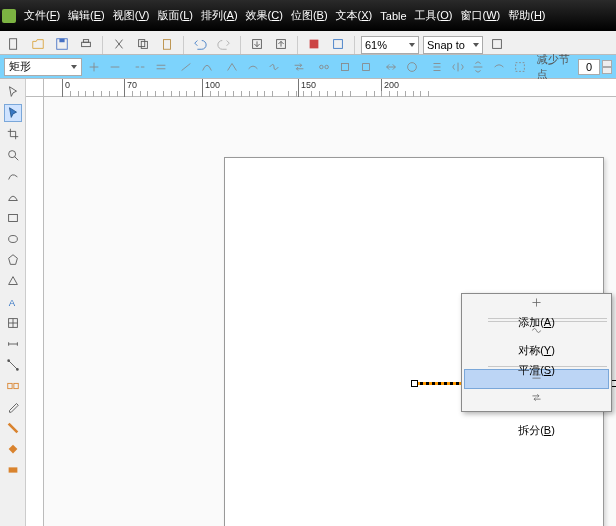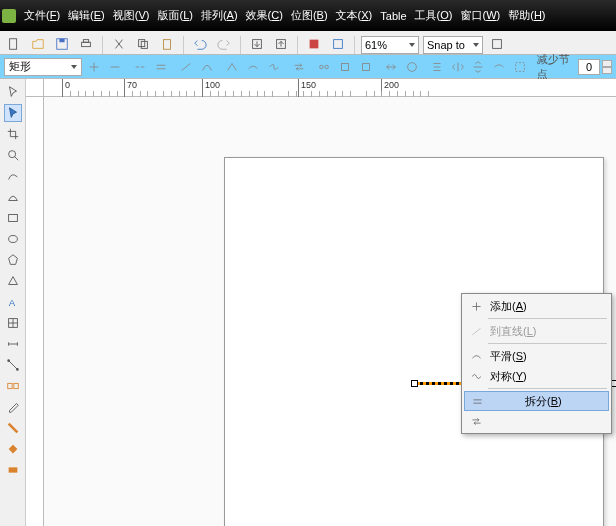--- a/index.html
+++ b/index.html
@@ -34,21 +34,21 @@
 .ruler-h .tick { position: absolute; top: 0; height: 18px; border-left: 1px solid #777; }
 .ruler-h .tick span { position: absolute; top: 1px; left: 2px; font-size: 9px; color: #333; }
 .ruler-v { position: absolute; left: 0; top: 18px; width: 18px; bottom: 0; background: #fff; border-right: 1px solid #bbb; }
 .canvas-area { position: absolute; left: 18px; top: 18px; right: 0; bottom: 0; background: #fafafa; }
 .page { position: absolute; left: 180px; top: 60px; width: 380px; height: 450px; background: #fff; border: 1px solid #999; box-shadow: 2px 2px 4px rgba(0,0,0,0.15); }
 .sel-line { position: absolute; left: 370px; top: 285px; width: 200px; height: 3px; background: repeating-linear-gradient(90deg,#000 0,#000 3px,#f90 3px,#f90 6px); }
 .sel-line::before, .sel-line::after { content: ""; position: absolute; width: 5px; height: 5px; background: #fff; border: 1px solid #000; top: -2px; }
 .sel-line::before { left: -3px; }
 .sel-line::after { right: -3px; }
 .ctxmenu { position: absolute; left: 461px; top: 293px; width: 151px; background: #f4f4f4; border: 1px solid #8a8a8a; box-shadow: 2px 2px 5px rgba(0,0,0,0.3); padding: 2px; }
-.ctxmenu .row { display: flex; align-items: center; height: 20px; padding: 0 4px; gap: 6px; }
+.ctxmenu .row { display: flex; align-items: center; height: 20px; padding: 0 4px; gap: 6px; flex-direction: column; }
 .ctxmenu .row .ic { width: 16px; height: 16px; display: flex; align-items: center; justify-content: center; color: #666; }
 .ctxmenu .row .ic svg { width: 13px; height: 13px; }
 .ctxmenu .row .lbl { flex: 1; color: #000; }
 .ctxmenu .row.dis .lbl { color: #9a9a9a; }
 .ctxmenu .row.dis .ic { color: #bbb; }
 .ctxmenu .row.hl { background: #bcd5f5; border: 1px solid #7aa7d9; height: 20px; margin: 0; gap: 40px; }
 .ctxmenu .msep { height: 1px; background: #c8c8c8; margin: 2px 2px 2px 24px; }
 </style>
 </head>
 <body>
@@ -463,44 +463,36 @@
 <div class="ctxmenu" id="ctxmenu">
     <div class="row">
       <div class="ic">
         <svg viewBox="0 0 16 16">
           <path d="M3 8h10M8 3v10" stroke="currentColor"></path>
         </svg>
       </div>
       <span class="lbl">添加(<u>A</u>)</span>
     </div>
     <div class="msep"></div>
-    <div class="row dis">
-      <div class="ic">
-        <svg viewBox="0 0 16 16">
-          <path d="M3 12L13 4" stroke="currentColor"></path>
-        </svg>
-      </div>
-      <span class="lbl">到直线(<u>L</u>)</span>
-    </div>
     <div class="msep"></div>
     <div class="row">
       <div class="ic">
         <svg viewBox="0 0 16 16">
-          <path d="M3 10q5-6 10 0" fill="none" stroke="currentColor"></path>
-        </svg>
-      </div>
-      <span class="lbl">平滑(<u>S</u>)</span>
+          <path d="M3 8q2.5-5 5 0t5 0" fill="none" stroke="currentColor"></path>
+        </svg>
+      </div>
+      <span class="lbl">对称(<u>Y</u>)</span>
     </div>
     <div class="row">
       <div class="ic">
         <svg viewBox="0 0 16 16">
-          <path d="M3 8q2.5-5 5 0t5 0" fill="none" stroke="currentColor"></path>
-        </svg>
-      </div>
-      <span class="lbl">对称(<u>Y</u>)</span>
+          <path d="M3 10q5-6 10 0" fill="none" stroke="currentColor"></path>
+        </svg>
+      </div>
+      <span class="lbl">平滑(<u>S</u>)</span>
     </div>
     <div class="msep"></div>
     <div class="row hl">
       <div class="ic">
         <svg viewBox="0 0 16 16">
           <path d="M3 6h10M3 10h10" stroke="currentColor"></path>
         </svg>
       </div>
       <span class="lbl">拆分(<u>B</u>)</span>
     </div>

